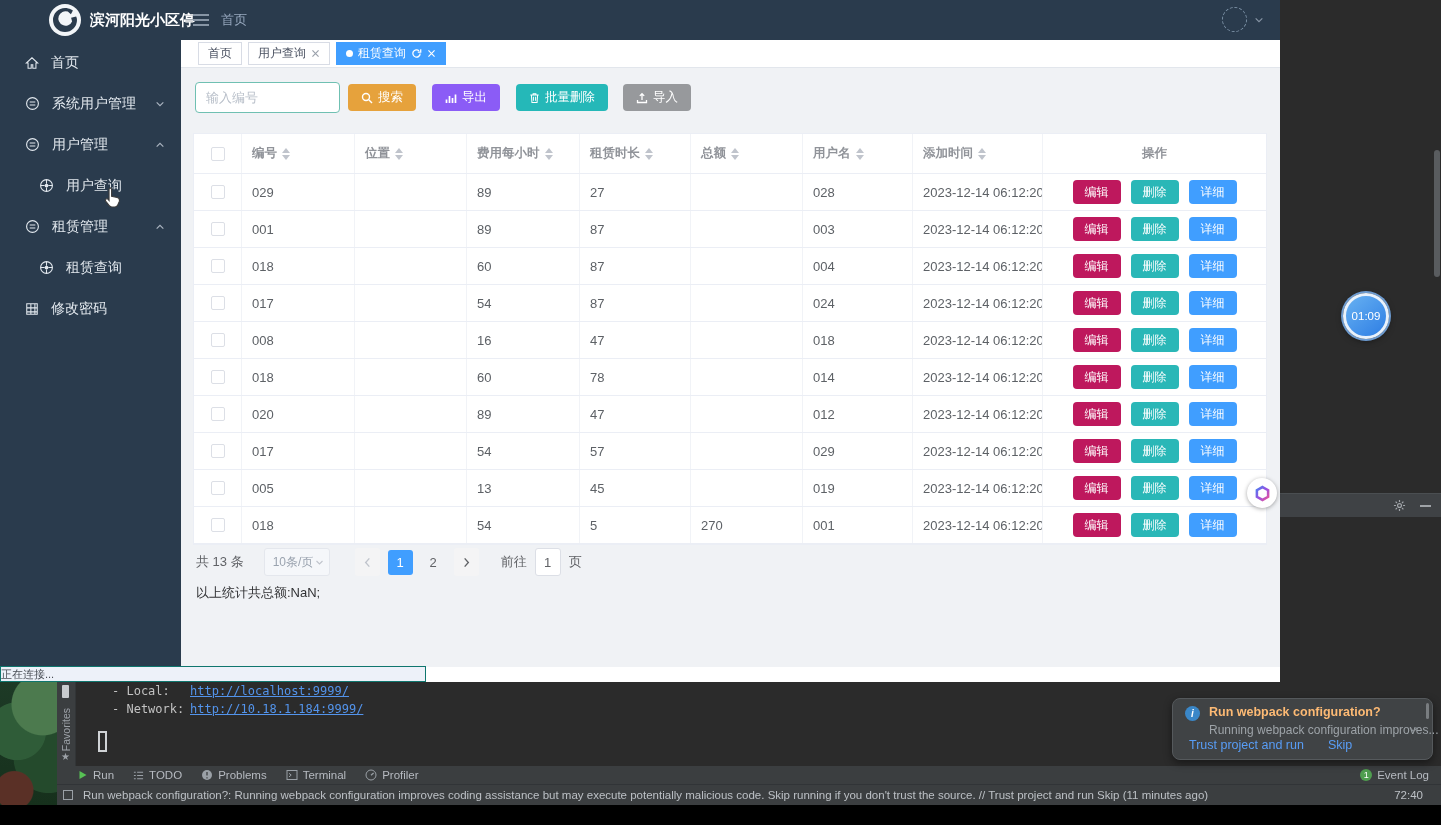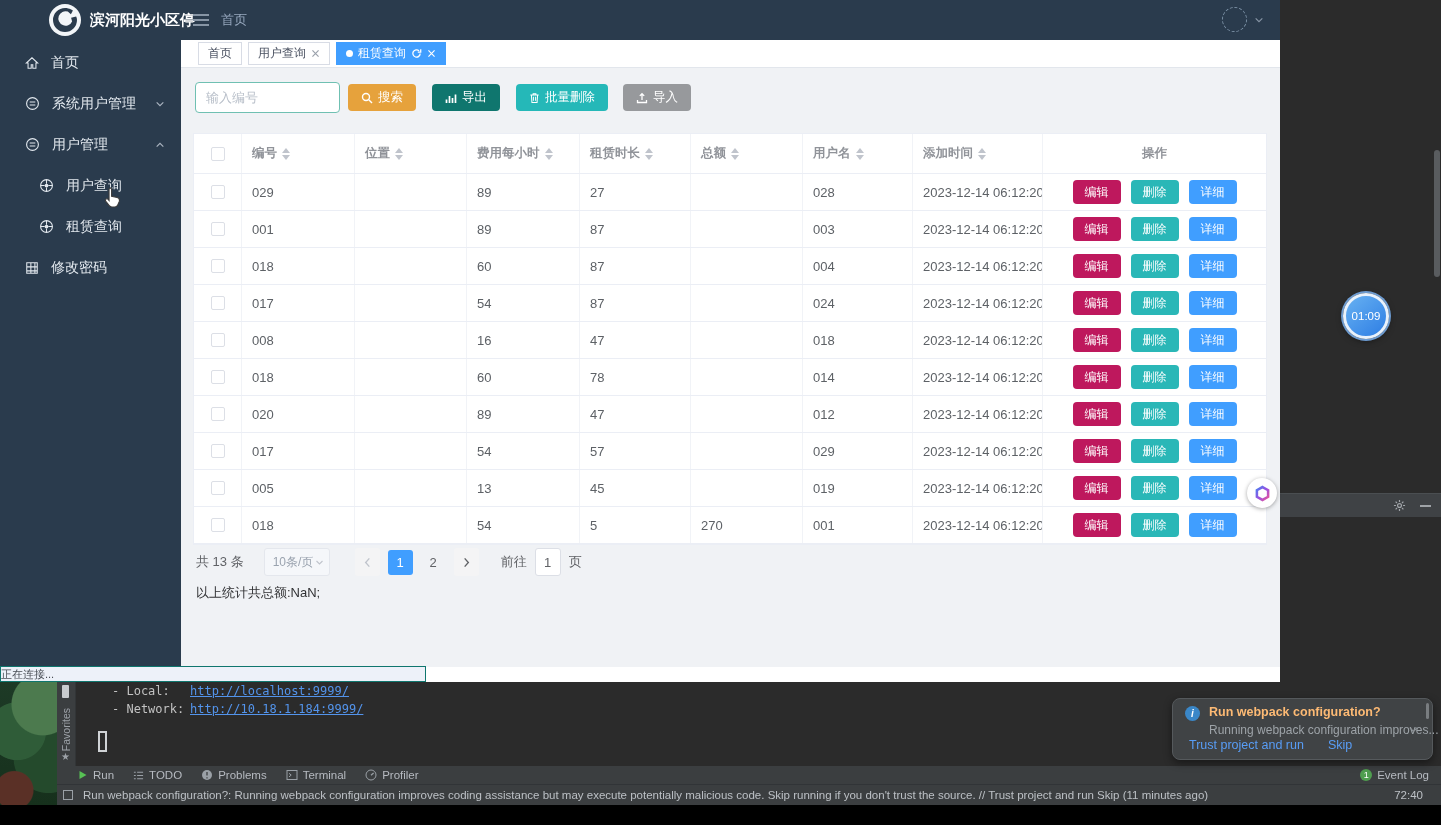--- a/index.html
+++ b/index.html
@@ -29,21 +29,21 @@
   .tab { height:23px; display:inline-flex; align-items:center; gap:5px; padding:0 9px; background:#fff; border:1px solid #d8dce5; font-size:12px; color:#495060; cursor:pointer; white-space:nowrap; }
   .tab.active { background:#409eff; border-color:#409eff; color:#fff; }
   .tab .dot { width:7px; height:7px; border-radius:50%; background:#fff; }
   .tab .tx { color:inherit; }
 
   .toolbar { position:absolute; left:14px; top:42px; display:flex; align-items:center; }
   .search-input { width:145px; height:31px; border:1px solid #6fc0b2; border-radius:4px; background:#fff; padding:0 10px; font-size:13px; color:#606266; outline:none; font-family:"Liberation Sans",sans-serif; }
   .search-input::placeholder { color:#b8bfc9; }
   .btn { height:27px; border:none; border-radius:4px; color:#fff; font-size:12.5px; display:inline-flex; align-items:center; gap:5px; padding:0 13px; cursor:pointer; font-family:"Liberation Sans",sans-serif; white-space:nowrap;text-align:right; }
   .btn-search { background:#e6a23c; margin-left:8px; }
-  .btn-export { background:#0f766e; margin-left:16px; }
+  .btn-export { background:#8b5cf6; margin-left:16px; }
   .btn-batch  { background:#25b8b8; margin-left:16px; }
   .btn-import { background:#97999c; margin-left:15px; }
 
   .tablebox { position:absolute; left:12px; top:93px; width:1074px; background:#fff; border:1px solid #ebeef5; }
   .trow { display:flex; height:37px; border-bottom:1px solid #ebeef5; background:#fff; }
   .trow.thead { height:40px; }
   .cell { display:flex; align-items:center; padding-left:10px; font-size:13px; color:#5d6166; border-right:1px solid #f1f3f7; overflow:hidden; white-space:nowrap; }
   .thead .cell { color:#909399; font-weight:bold; font-size:12.5px; }
   .cell:last-child { border-right:none; }
   .c0 { width:48px; justify-content:center; padding-left:0; }
@@ -310,20 +310,34 @@
         <div class="side-item sub">
           <span class="ic">
             <svg width="15" height="15" viewBox="0 0 16 16">
               <circle cx="8" cy="8" r="6.3" fill="none" stroke="currentColor" stroke-width="1.2"></circle>
               <circle cx="8" cy="8" r="2" fill="currentColor"></circle>
               <path d="M8 1.7v4.3M8 10v4.3M1.7 8h4.3M10 8h4.3" stroke="currentColor" stroke-width="1.1"></path>
             </svg>
           </span>
           <span class="lbl">用户查询</span>
         </div>
+        <div class="side-item">
+          <span class="ic">
+            <svg width="15" height="15" viewBox="0 0 16 16">
+              <circle cx="8" cy="8" r="6.3" fill="none" stroke="currentColor" stroke-width="1.2"></circle>
+              <path d="M5 6.4h6M5 9.6h6" stroke="currentColor" stroke-width="1.2"></path>
+            </svg>
+          </span>
+          <span class="lbl">租赁管理</span>
+          <span class="ic chev">
+            <svg width="10" height="10" viewBox="0 0 12 12">
+              <path d="M2 8l4-4 4 4" fill="none" stroke="currentColor" stroke-width="1.4"></path>
+            </svg>
+          </span>
+        </div>
         <div class="side-item sub">
           <span class="ic">
             <svg width="15" height="15" viewBox="0 0 16 16">
               <circle cx="8" cy="8" r="6.3" fill="none" stroke="currentColor" stroke-width="1.2"></circle>
               <circle cx="8" cy="8" r="2" fill="currentColor"></circle>
               <path d="M8 1.7v4.3M8 10v4.3M1.7 8h4.3M10 8h4.3" stroke="currentColor" stroke-width="1.1"></path>
             </svg>
           </span>
           <span class="lbl">租赁查询</span>
         </div>

